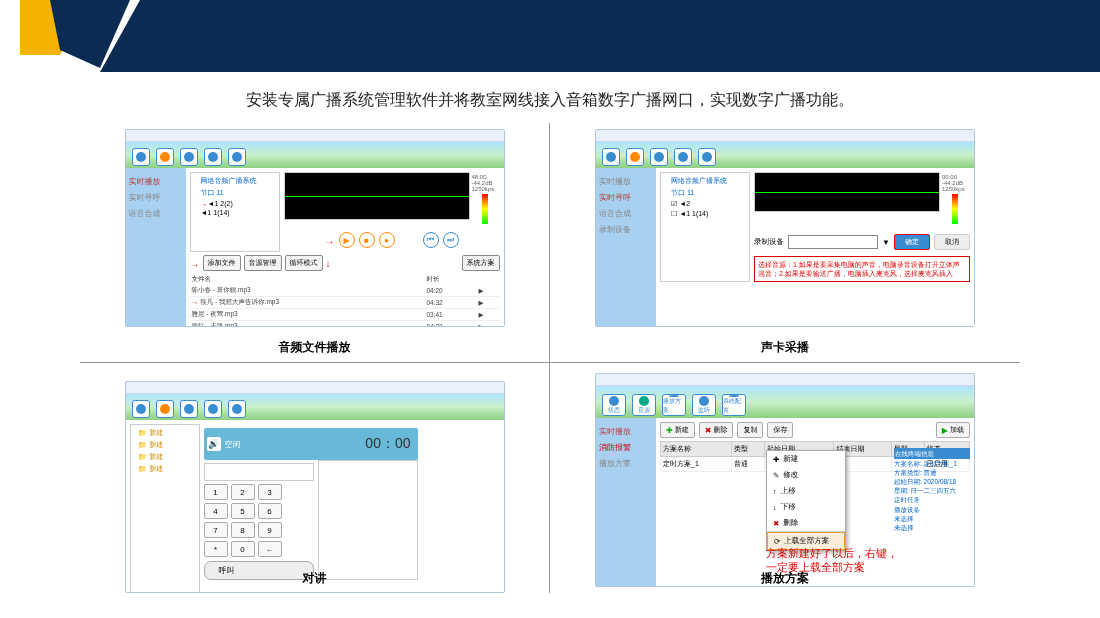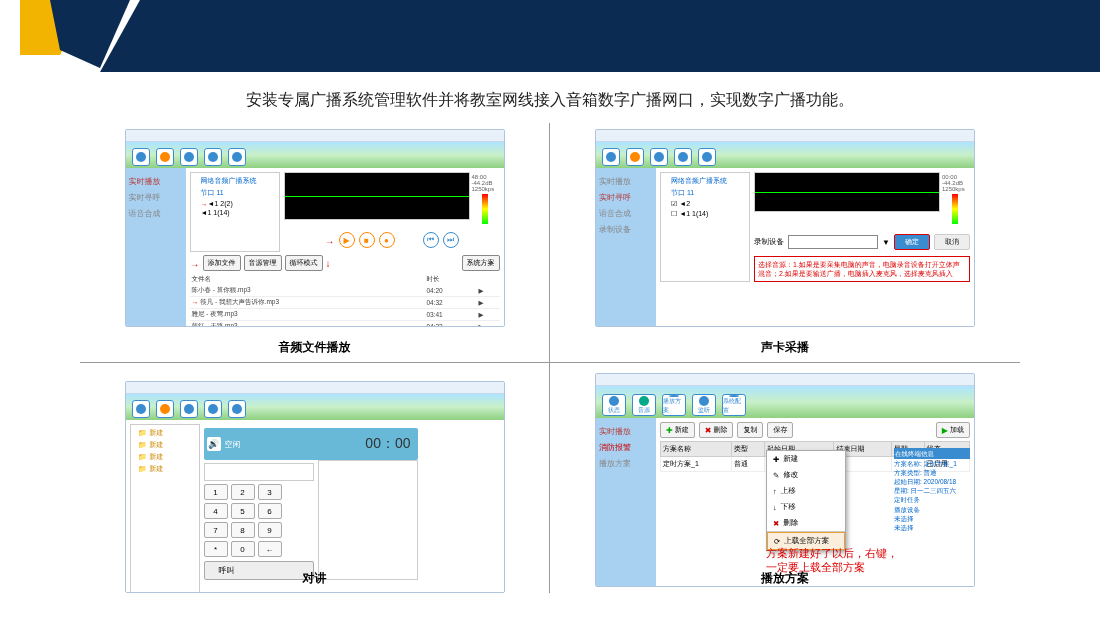--- a/index.html
+++ b/index.html
@@ -69,21 +69,21 @@
 .p3 .folders { width: 70px; border: 1px solid #ccc; padding: 2px; font-size: 7px; }
 .p3 .folders div { padding: 1px 0 1px 6px; color: #cc8800; }
 .p3 .folders div::before { content: "📁"; font-size: 7px; margin-right: 2px; }
 .dial-area { flex: 1; display: flex; padding: 4px; gap: 4px; }
 .dial-left { display: flex; flex-direction: column; align-items: center; }
 .dial-head { display: flex; align-items: center; gap: 4px; width: 100%; background: #68b8d8; padding: 3px; color: #fff; font-size: 8px; border-radius: 2px; }
 .speaker-icon { width: 14px; height: 14px; background: #fff; border-radius: 2px; display: flex; align-items: center; justify-content: center; color: #68b8d8; font-size: 9px; }
 .dial-display { width: 110px; height: 18px; border: 1px solid #ccc; margin: 3px 0; }
 .keypad { display: grid; grid-template-columns: repeat(3, 24px); gap: 3px; }
 .key { height: 16px; border: 1px solid #aaa; background: #f8f8f8; display: flex; align-items: center; justify-content: center; font-size: 8px; border-radius: 2px; }
-.call-btn { margin-top: 4px; padding: 3px 14px; border: 1px solid #aaa; background: #eee; font-size: 8px; border-radius: 2px; }
+.call-btn { margin-top: 4px; padding: 3px 14px; border: 1px solid #aaa; background: #eee; font-size: 8px; border-radius: 7px; }
 .time-disp { font-size: 14px; color: #333; padding: 4px; }
 .dial-right { flex: 1; border: 1px solid #ccc; }
 
 
 .p4 .app-body { height: 168px; }
 .p4 .nav-icons { left: 6px; }
 .p4 .nav-icon { width: 24px; height: 22px; font-size: 6px; }
 .p4 .sky { height: 32px; }
 .p4 .main { position: relative; }
 .toolbar { display: flex; gap: 4px; margin-bottom: 3px; }

